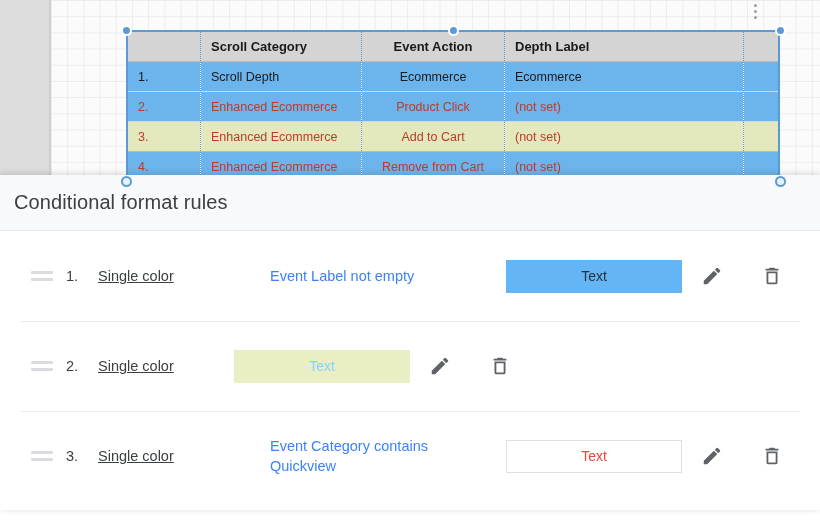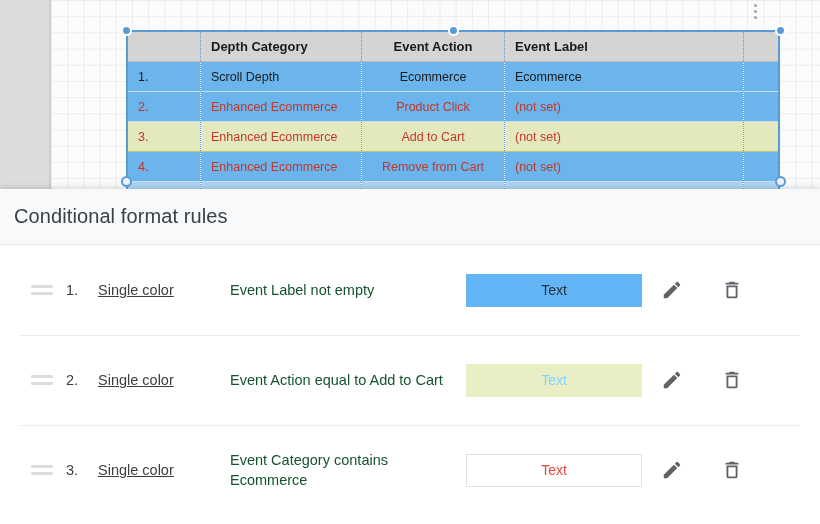--- a/index.html
+++ b/index.html
@@ -48,36 +48,36 @@
   tr.yellow td{background:#e4e8bd;color:#c0392b;}
   tr.yellow td{border-top:1px solid #b9c77a;border-bottom:1px solid #b9c77a;}
   tr.faded td{opacity:.55;}
 
   
   .handle{position:absolute;width:11px;height:11px;border-radius:50%;
           background:#5b9bd5;border:2px solid #ffffff;box-sizing:border-box;z-index:5;}
   .handle.hollow{background:#eaf2fb;border:2px solid #5b9bd5;}
 
   
-  #dialog{position:absolute;left:0;top:189px;width:820px;height:335px;background:#ffffff;
+  #dialog{position:absolute;left:0;top:175px;width:820px;height:335px;background:#ffffff;
           box-shadow:0 -1px 6px rgba(60,64,67,.22);overflow:hidden;}
   #dialog-header{height:56px;background:#f8f9fa;border-bottom:1px solid #e4e6e9;
                  display:flex;align-items:center;padding-left:14px;box-sizing:border-box;}
   #dialog-title{font-size:20px;color:#3c4043;font-weight:400;letter-spacing:.1px;}
 
   #rules{padding:0;}
   .rule{display:flex;align-items:center;height:90px;box-sizing:border-box;position:relative;}
   .rule + .rule::before{content:"";position:absolute;left:20px;right:20px;top:0;height:1px;background:#ededed;}
 
   .drag-handle{width:40px;display:flex;flex-direction:column;justify-content:center;
                align-items:center;margin-left:22px;cursor:grab;}
   .drag-handle i{display:block;width:22px;height:3px;background:#dadce0;margin:2px 0;border-radius:1px;}
   .rule-num{width:32px;font-size:14.5px;color:#3c4043;margin-left:4px;}
   .rule-type{width:132px;font-size:14.5px;color:#3c4043;text-decoration:underline;}
-  .rule-cond{width:222px;font-size:14.5px;color:#14532d;line-height:20px;padding-right:10px;}
+  .rule-cond{width:222px;font-size:14.5px;color:#3b82f6;line-height:20px;padding-right:10px;margin-left:40px;}
 
   .preview{width:176px;height:33px;display:flex;align-items:center;justify-content:center;
            font-size:14px;font-weight:normal;box-sizing:border-box;margin-left:4px;}
 
   .act{width:60px;display:flex;align-items:center;justify-content:center;cursor:pointer;}
   .act svg{display:block;}
 </style>
 </head>
 <body>
 
@@ -90,23 +90,23 @@
     <i></i>
       <i></i>
       <i></i>
   </div>
 
   <div id="tablewrap">
     <table>
       <thead>
         <tr>
           <th class="c-idx"></th>
-          <th class="c-cat sep">Depth Category</th>
+          <th class="c-cat sep">Scroll Category</th>
           <th class="c-act sep">Event Action</th>
-          <th class="c-lab sep">Event Label</th>
+          <th class="c-lab sep">Depth Label</th>
           <th class="c-tot sep">
             
           </th>
         </tr>
       </thead>
       <tbody id="tbody">
           <tr class="blue">
             <td class="c-idx">1.</td>
             <td class="c-cat sep">Scroll Depth</td>
             <td class="c-act sep">Ecommerce</td>
@@ -179,21 +179,20 @@
           </svg>
         </div>
       </div>
       <div class="rule">
         <div class="drag-handle">
           <i></i>
           <i></i>
         </div>
         <div class="rule-num">2.</div>
         <div class="rule-type">Single color</div>
-        <div class="rule-cond">Event Action equal to Add to Cart</div>
         <div class="preview" style="background:#eaeec4;color:#81d4fa;border:1px solid #eaeec4;">
           <span>Text</span>
         </div>
         <div class="act">
           <svg width="22" height="22" viewBox="0 0 24 24">
             <path fill="#5f6368" d="M3 17.25V21h3.75L17.81 9.94l-3.75-3.75L3 17.25zM20.71 7.04a1 1 0 0 0 0-1.41l-2.34-2.34a1 1 0 0 0-1.41 0l-1.83 1.83 3.75 3.75 1.83-1.83z"></path>
           </svg>
         </div>
         <div class="act">
           <svg width="22" height="22" viewBox="0 0 24 24">
@@ -201,21 +200,21 @@
           </svg>
         </div>
       </div>
       <div class="rule">
         <div class="drag-handle">
           <i></i>
           <i></i>
         </div>
         <div class="rule-num">3.</div>
         <div class="rule-type">Single color</div>
-        <div class="rule-cond">Event Category contains Ecommerce</div>
+        <div class="rule-cond">Event Category contains Quickview</div>
         <div class="preview" style="background:#ffffff;color:#e8453c;border:1px solid #e0e0e0;">
           <span>Text</span>
         </div>
         <div class="act">
           <svg width="22" height="22" viewBox="0 0 24 24">
             <path fill="#5f6368" d="M3 17.25V21h3.75L17.81 9.94l-3.75-3.75L3 17.25zM20.71 7.04a1 1 0 0 0 0-1.41l-2.34-2.34a1 1 0 0 0-1.41 0l-1.83 1.83 3.75 3.75 1.83-1.83z"></path>
           </svg>
         </div>
         <div class="act">
           <svg width="22" height="22" viewBox="0 0 24 24">

